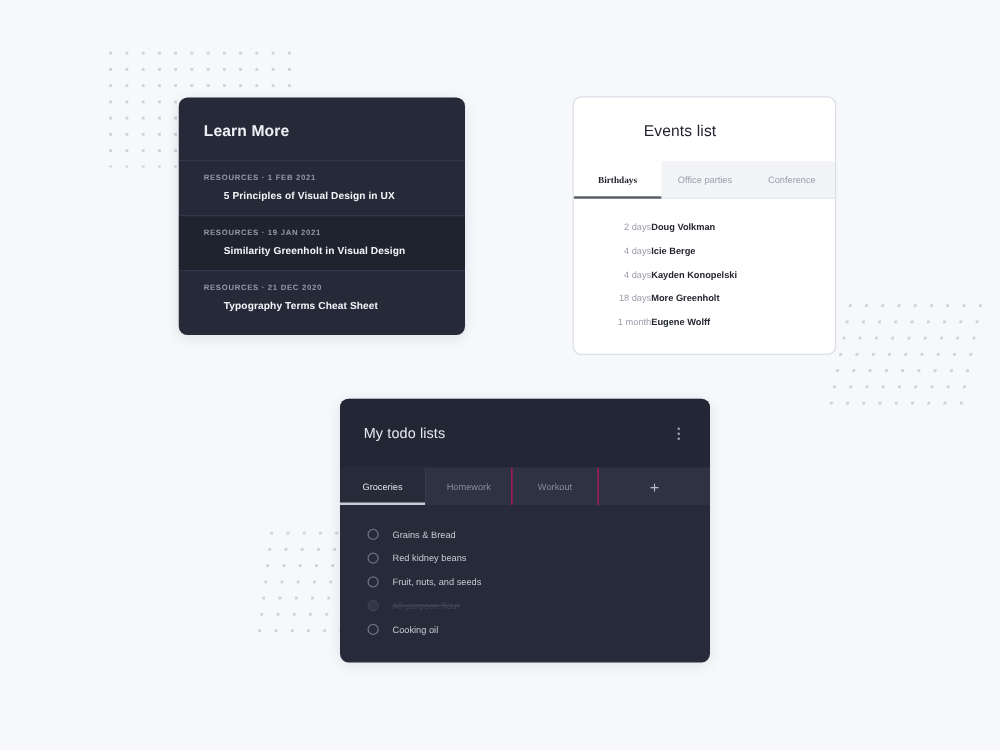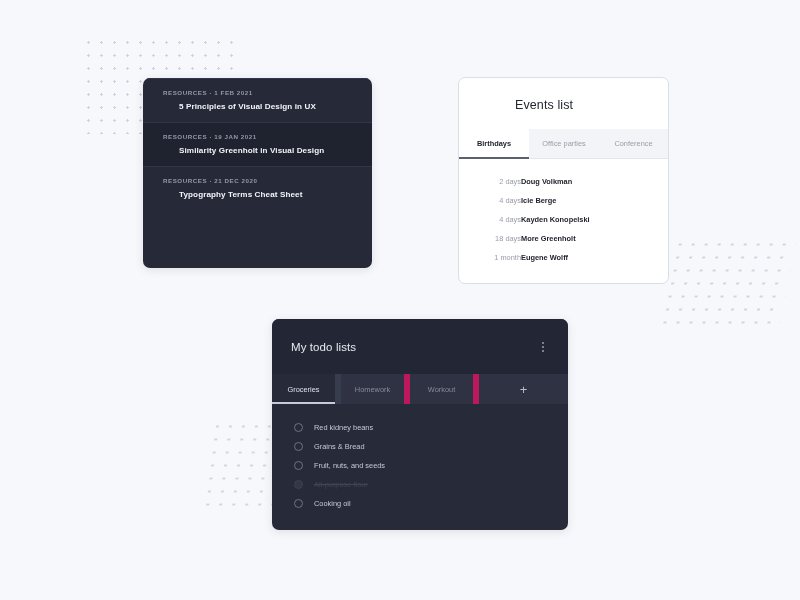--- a/index.html
+++ b/index.html
@@ -116,21 +116,21 @@
     display: flex;
     align-items: center;
     justify-content: center;
     flex: 0 0 auto;
     font-size: 7.4px;
     color: #9a9da8;
     cursor: pointer;
     position: relative;
     height: 100%;
   }
-  .ev-tab:nth-child(1) { width: 70px; }
+  .ev-tab:nth-child(1) { width: 70px; font-family: Liberation Serif, serif; }
   .ev-tab:nth-child(2) { width: 70px; }
   .ev-tab:nth-child(3) { width: 69px; }
   .ev-tab.active {
     background: #ffffff;
     color: #23262f;
     font-weight: bold;
   }
   .ev-tab.active::after {
     content: "";
     position: absolute;
@@ -202,21 +202,21 @@
   }
   .td-tab {
     display: flex;
     align-items: center;
     justify-content: center;
     font-size: 7.4px;
     color: #868ba0;
     cursor: pointer;
     position: relative;
     height: 100%;
-    border-right: 6px solid #be185d;
+    border-right: 1px solid #be185d;
   }
   .td-tab:nth-child(1) { width: 69px; }
   .td-tab:nth-child(2) { width: 69px; }
   .td-tab:nth-child(3) { width: 69px; }
   .td-tab.active {
     background: #272b39;
     color: #dfe2ea;
     border-right-color: #373c4e;
   }
   .td-tab.active::after {
@@ -266,20 +266,23 @@
   }
 </style>
 </head>
 <body>
 
 <div class="dots dots-tl"></div>
 <div class="dots dots-bl"></div>
 <div class="dots dots-r"></div>
 
 <div class="card learn-card">
+  <div class="learn-head">
+    <div class="learn-title">Learn More</div>
+  </div>
   <div>
     <div class="learn-row">
       <div class="learn-meta">RESOURCES · 1 FEB 2021</div>
       <div class="learn-name">5 Principles of Visual Design in UX</div>
     </div>
     <div class="learn-row active">
       <div class="learn-meta">RESOURCES · 19 JAN 2021</div>
       <div class="learn-name">Similarity Greenholt in Visual Design</div>
     </div>
     <div class="learn-row">
@@ -333,32 +336,32 @@
   </div>
   <div class="todo-tabs">
     <div class="td-tab active">Groceries</div>
     <div class="td-tab">Homework</div>
     <div class="td-tab">Workout</div>
     <div class="td-add">+</div>
   </div>
   <div class="todo-body">
     <div class="td-item">
       <span class="td-check"></span>
+      <span class="td-label">Grains &amp; Bread</span>
+    </div>
+    <div class="td-item">
+      <span class="td-check"></span>
       <span class="td-label">Red kidney beans</span>
     </div>
     <div class="td-item">
       <span class="td-check"></span>
-      <span class="td-label">Grains &amp; Bread</span>
+      <span class="td-label">Fruit, nuts, and seeds</span>
+    </div>
+    <div class="td-item done">
+      <span class="td-check"></span>
+      <span class="td-label">All-purpose flour</span>
     </div>
     <div class="td-item">
       <span class="td-check"></span>
-      <span class="td-label">Fruit, nuts, and seeds</span>
-    </div>
-    <div class="td-item done">
-      <span class="td-check"></span>
-      <span class="td-label">All-purpose flour</span>
-    </div>
-    <div class="td-item">
-      <span class="td-check"></span>
       <span class="td-label">Cooking oil</span>
     </div>
   </div>
 </div>
 
 </body></html>

